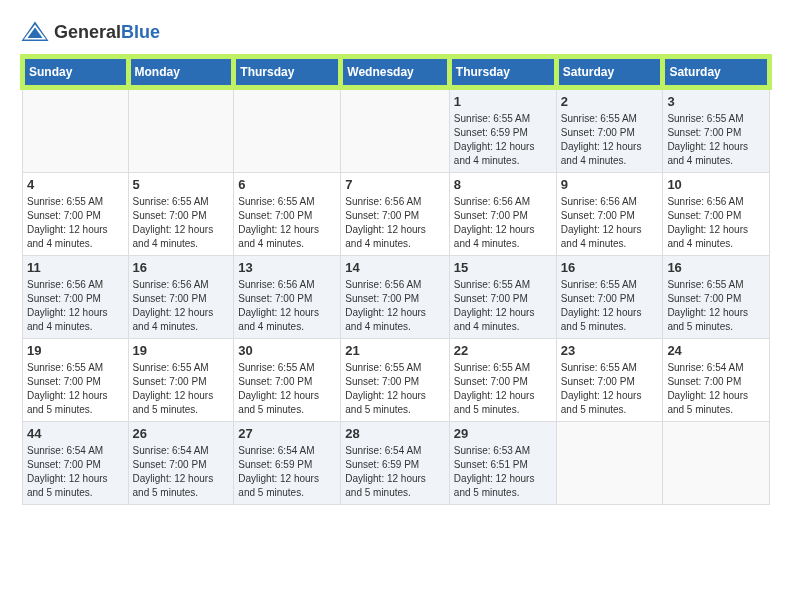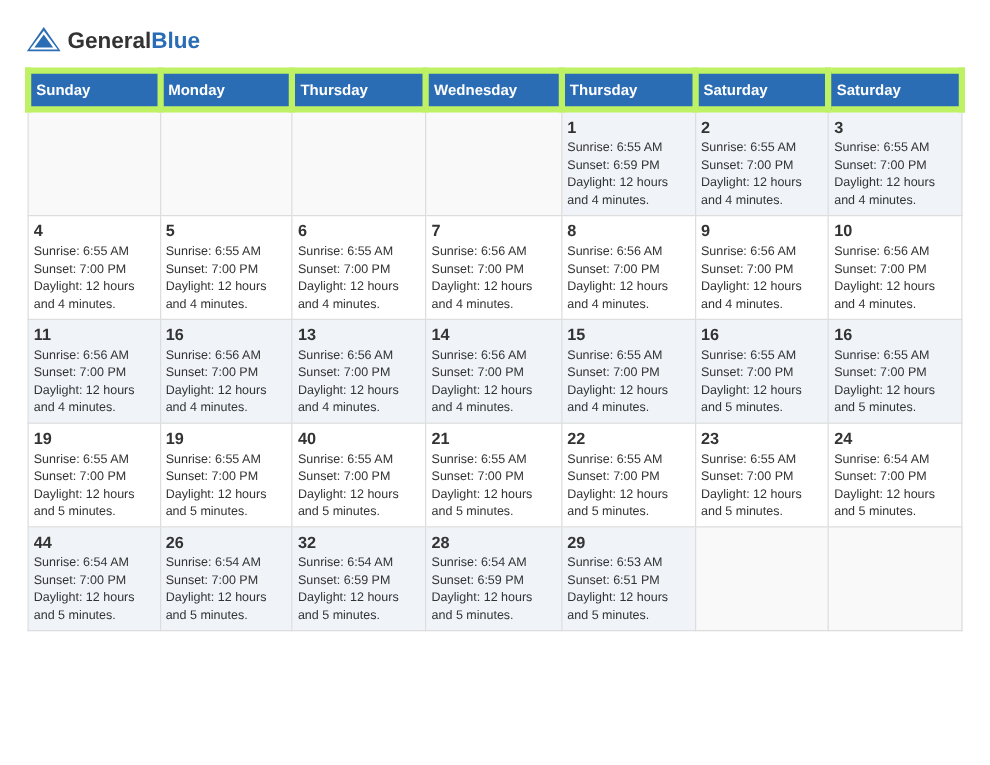--- a/index.html
+++ b/index.html
@@ -262,21 +262,21 @@
 and 5 minutes.</div>
         </td>
         <td>
           <div class="day-number">19</div>
           <div class="day-info" style="white-space: pre-line;">Sunrise: 6:55 AM
 Sunset: 7:00 PM
 Daylight: 12 hours
 and 5 minutes.</div>
         </td>
         <td>
-          <div class="day-number">40</div>
+          <div class="day-number">30</div>
           <div class="day-info" style="white-space: pre-line;">Sunrise: 6:55 AM
 Sunset: 7:00 PM
 Daylight: 12 hours
 and 5 minutes.</div>
         </td>
         <td>
           <div class="day-number">21</div>
           <div class="day-info" style="white-space: pre-line;">Sunrise: 6:55 AM
 Sunset: 7:00 PM
 Daylight: 12 hours
@@ -313,21 +313,21 @@
 and 5 minutes.</div>
         </td>
         <td>
           <div class="day-number">26</div>
           <div class="day-info" style="white-space: pre-line;">Sunrise: 6:54 AM
 Sunset: 7:00 PM
 Daylight: 12 hours
 and 5 minutes.</div>
         </td>
         <td>
-          <div class="day-number">32</div>
+          <div class="day-number">27</div>
           <div class="day-info" style="white-space: pre-line;">Sunrise: 6:54 AM
 Sunset: 6:59 PM
 Daylight: 12 hours
 and 5 minutes.</div>
         </td>
         <td>
           <div class="day-number">28</div>
           <div class="day-info" style="white-space: pre-line;">Sunrise: 6:54 AM
 Sunset: 6:59 PM
 Daylight: 12 hours

